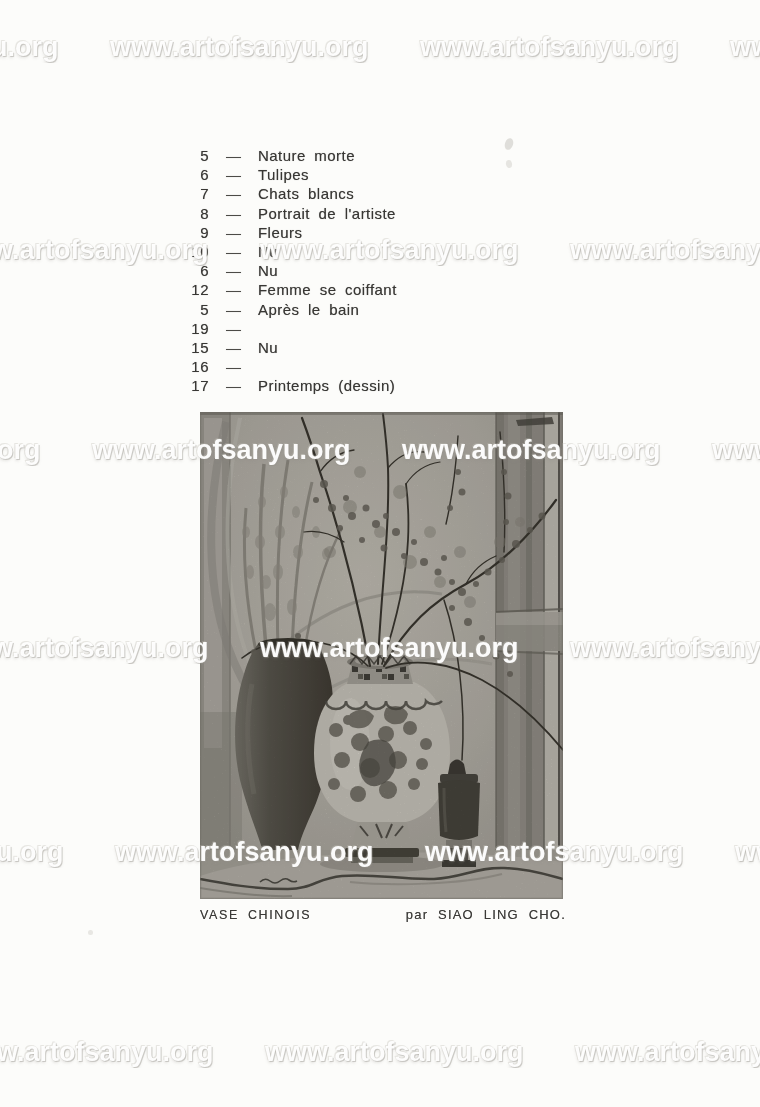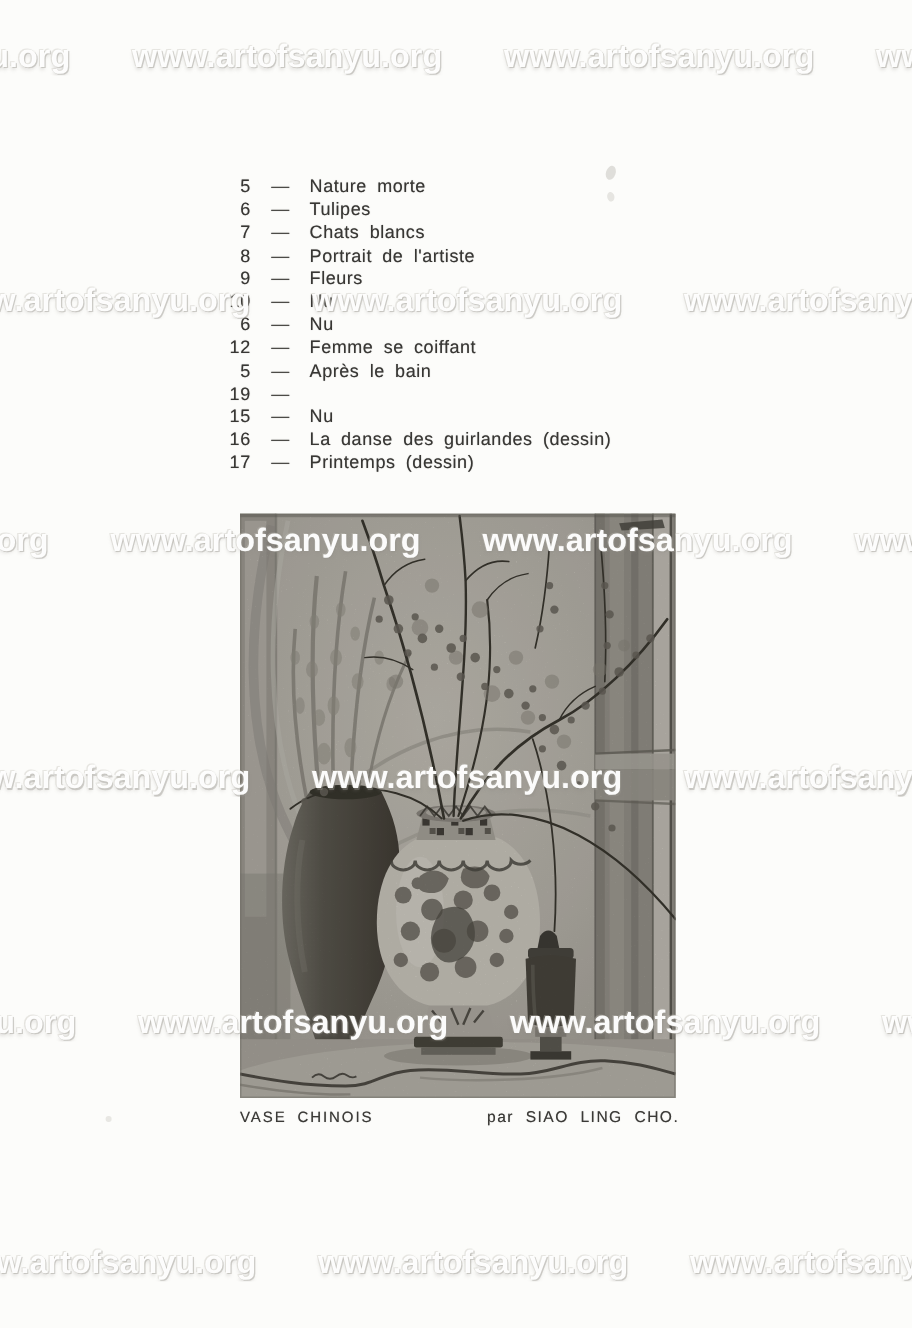--- a/index.html
+++ b/index.html
@@ -11,21 +11,21 @@
 
   
   .catalog { position:absolute; left:188px; top:146px; color:#383734; }
   .cat-row { display:flex; height:19.2px; line-height:19.2px; font-size:15px;
              text-shadow:0 0 0.7px rgba(56,55,52,0.55); }
   .cat-row .num   { width:21px; text-align:right; letter-spacing:0.5px; }
   .cat-row .dash  { width:49px; text-align:center; color:#4c4b47; }
   .cat-row .title { letter-spacing:0.45px; word-spacing:4px; }
 
   
-  .figure { position:absolute; left:200px; top:428px; width:363px; }
+  .figure { position:absolute; left:200px; top:412px; width:363px; }
   .photo  { width:363px; height:487px; }
   .photo svg { display:block; filter:blur(0.35px); }
   .caption {
     position:absolute; left:0; top:495px; width:366px;
     display:flex; justify-content:space-between; align-items:baseline;
     color:#3b3a37; text-shadow:0 0 0.6px rgba(59,58,55,0.6);
   }
   .caption .cap-title  { font-size:12.5px; letter-spacing:1.6px; word-spacing:4px; }
   .caption .cap-credit { font-size:13px;  letter-spacing:1.2px; word-spacing:5px; }
 
@@ -104,21 +104,20 @@
         <span class="dash">—</span>
       </div>
       <div class="cat-row">
         <span class="num">15</span>
         <span class="dash">—</span>
         <span class="title">Nu</span>
       </div>
       <div class="cat-row">
         <span class="num">16</span>
         <span class="dash">—</span>
-        <span class="title">La danse des guirlandes (dessin)</span>
       </div>
       <div class="cat-row">
         <span class="num">17</span>
         <span class="dash">—</span>
         <span class="title">Printemps (dessin)</span>
       </div>
     </div>
 
   <figure class="figure" style="margin:0">
     <div class="photo">

